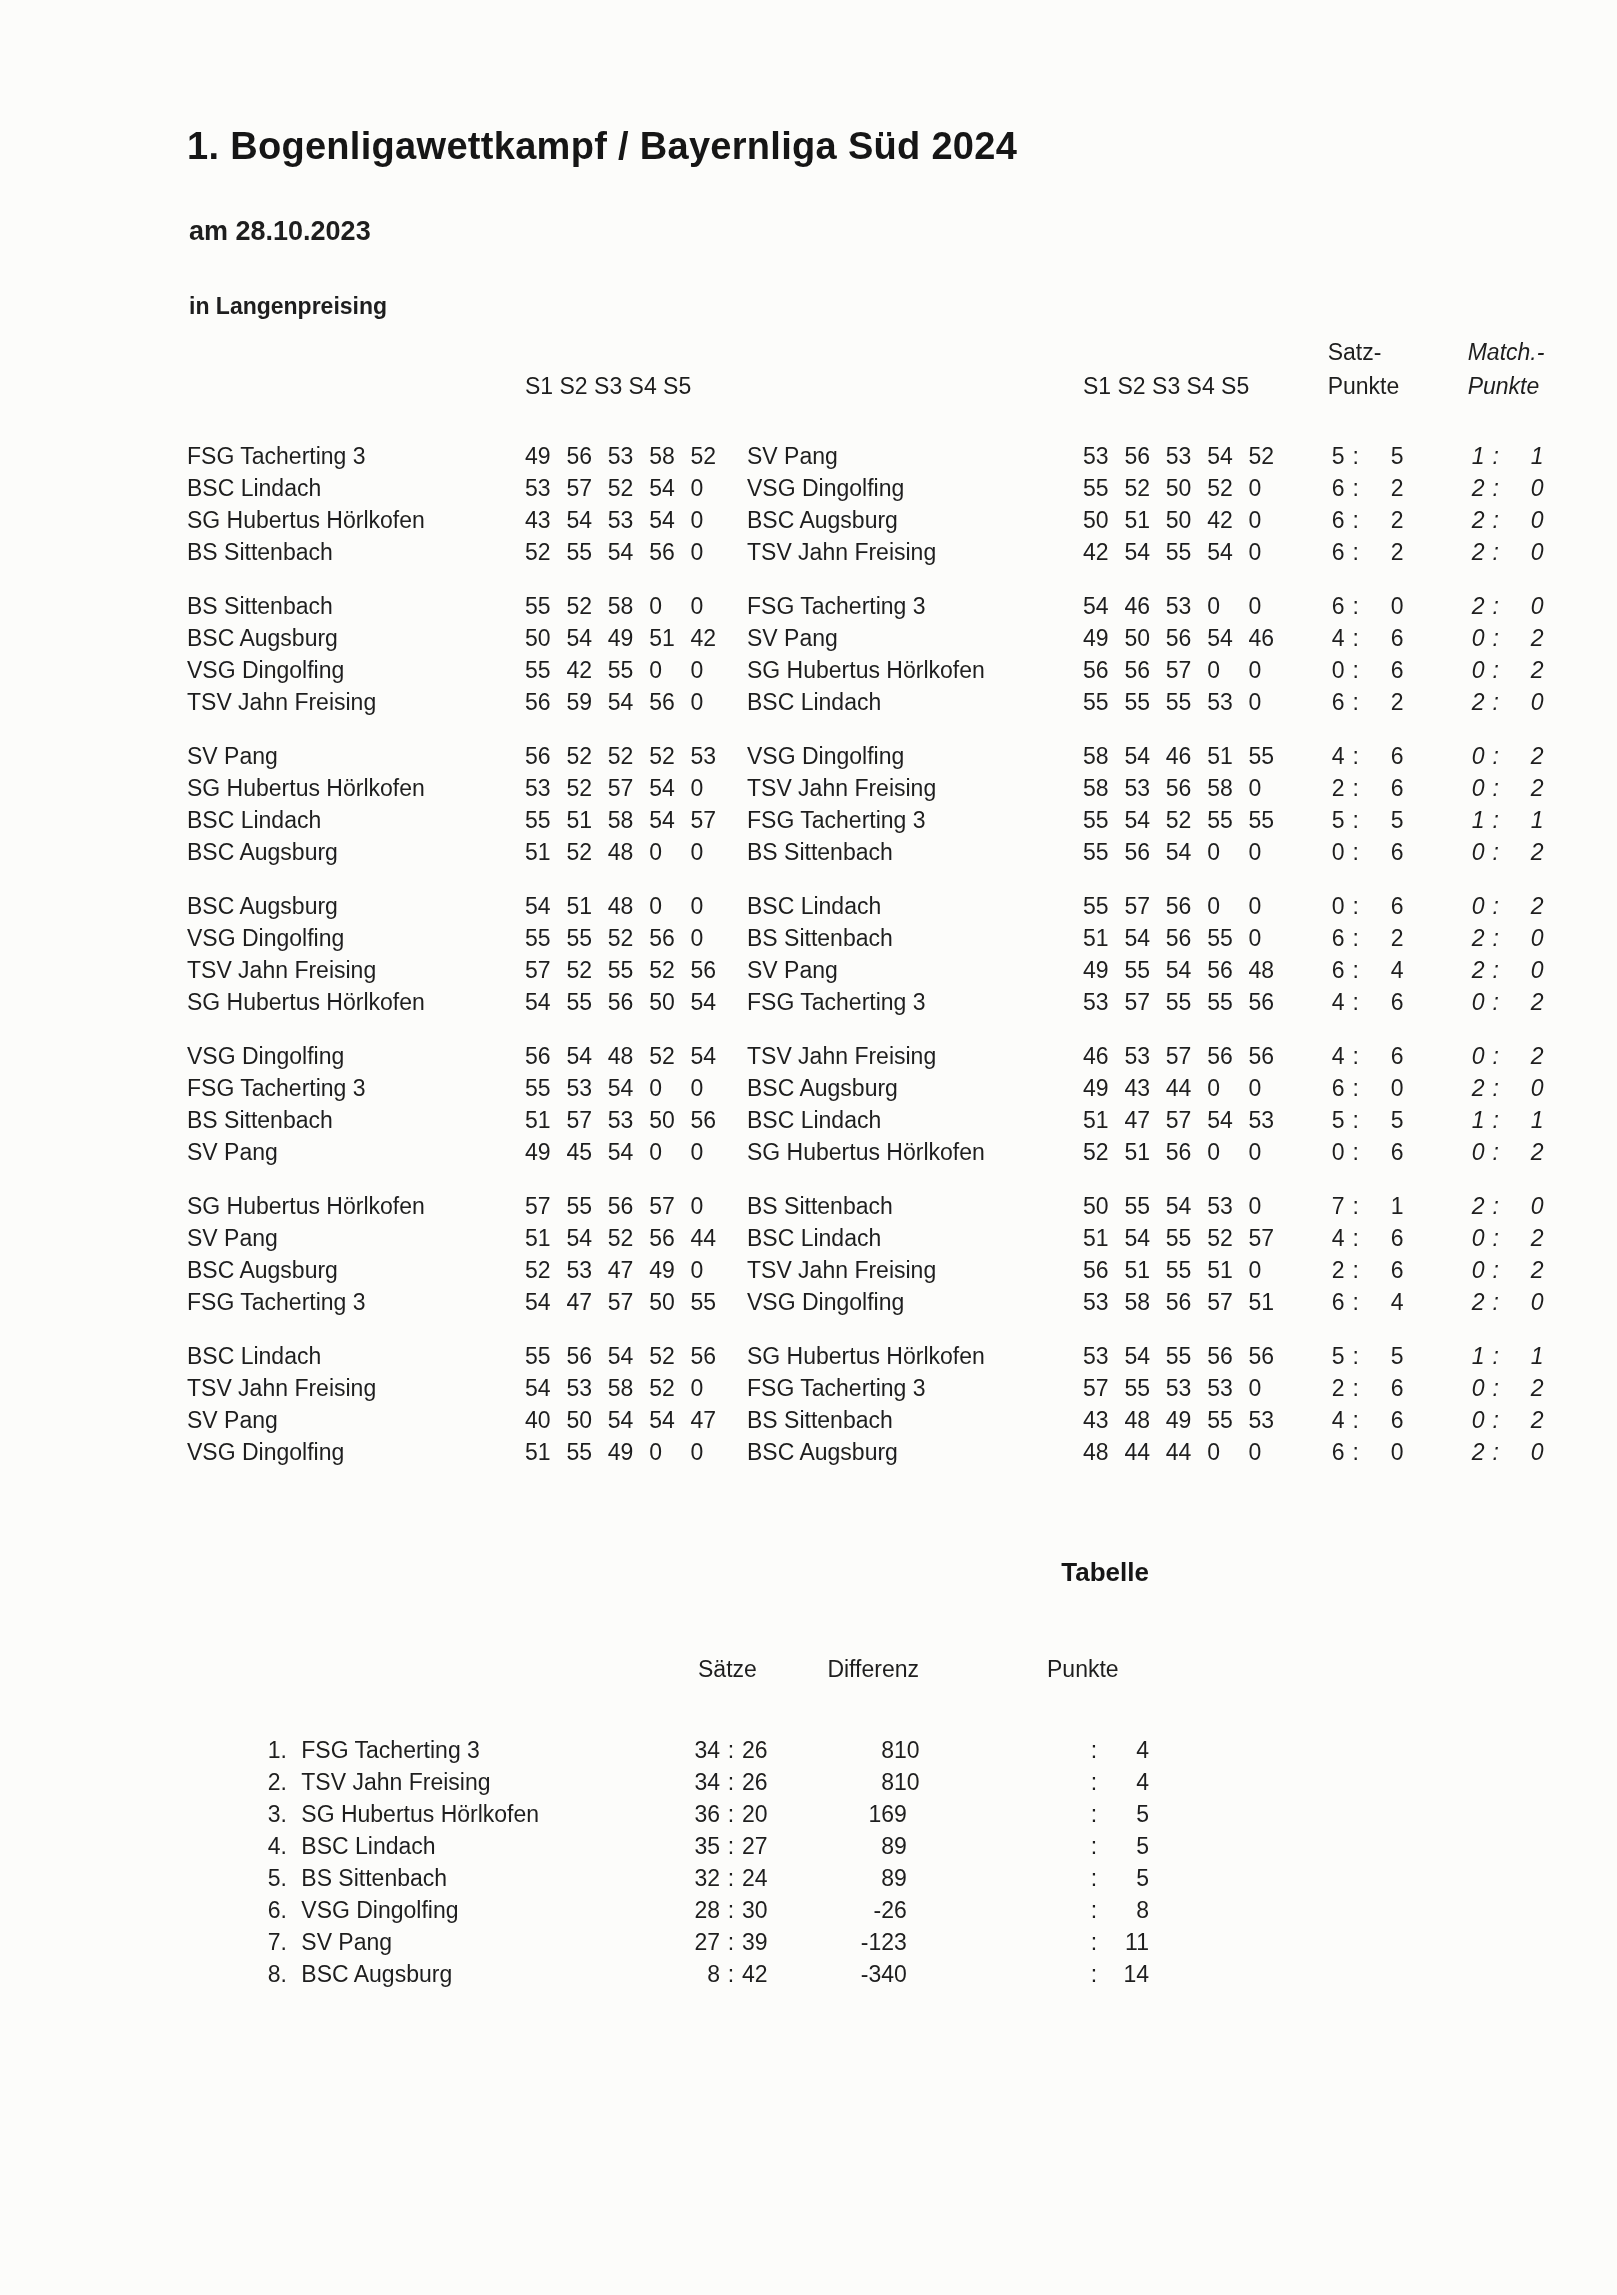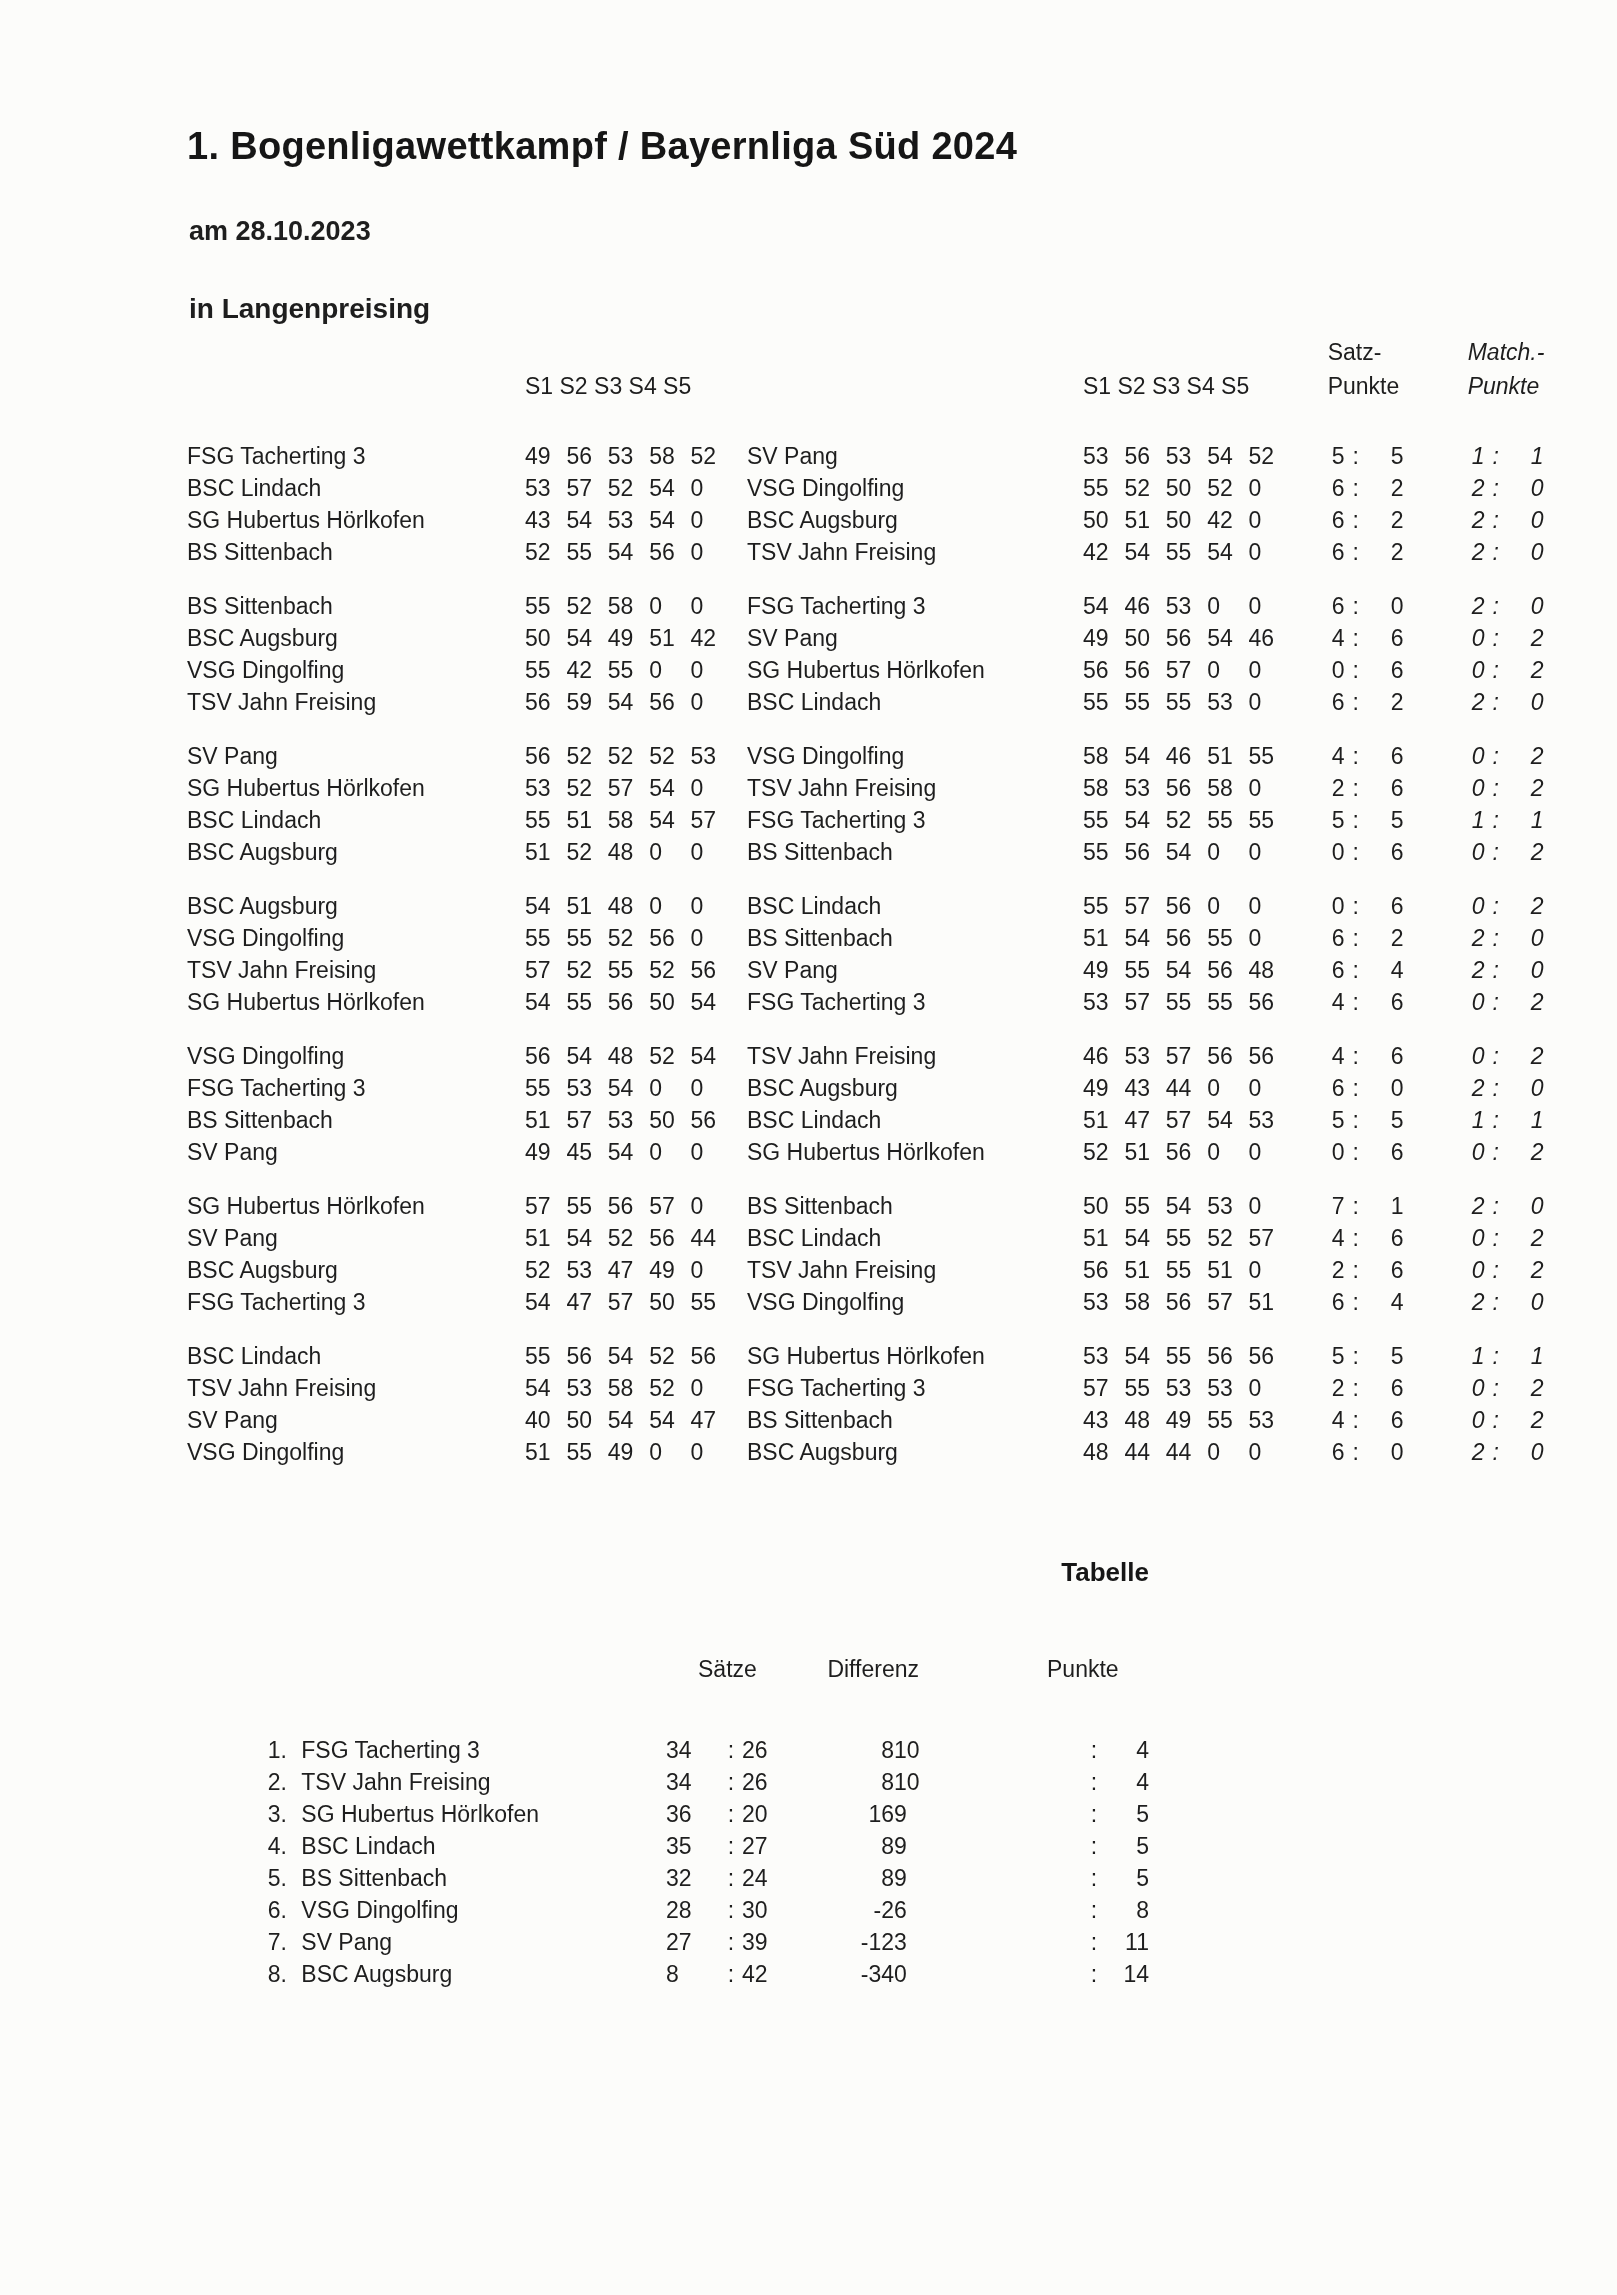--- a/index.html
+++ b/index.html
@@ -14,21 +14,21 @@
   .page-title {
     position:absolute; left:187px; top:125px;
     font-size:38px; font-weight:bold; letter-spacing:0.3px; color:#161616;
   }
   .date-line {
     position:absolute; left:189px; top:216px;
     font-size:27px; font-weight:bold;text-align:center;
   }
   .loc-line {
     position:absolute; left:189px; top:293px;
-    font-size:28px; font-weight:bold;
+    font-size:23px; font-weight:bold;
   }
 
   
   .results { position:absolute; left:187px; top:335px; width:1382px; font-size:23px; }
   .hdr-row { display:flex; height:34px; line-height:34px; }
   .row { display:flex; height:32px; line-height:32px; }
   .c-team1   { width:338px; white-space:nowrap; overflow:hidden; }
   .c-scores1 { width:222px; white-space:nowrap; }
   .c-team2   { width:336px; white-space:nowrap; overflow:hidden; }
   .c-scores2 { width:214px; white-space:nowrap; }
@@ -47,21 +47,21 @@
   .standings { position:absolute; left:262px; top:1557px; font-size:23px; }
   .standings-title { font-size:26px; font-weight:bold; color:#161616;text-align:right; }
   .standings-header { display:flex; height:32px; line-height:32px; margin-top:65px; }
   .s-h-spacer { width:404px; }
   .s-h-saetze { width:118px; padding-left:32px; }
   .s-h-diff   { width:135px; text-align:right; }
   .s-h-punkte { padding-left:128px; }
   .standings-rows { margin-top:49px; }
   .s-rank  { width:25px;  text-align:right; }
   .s-team  { width:379px; padding-left:14.3px; white-space:nowrap; }
-  .s-n1    { width:54px;  }
+  .s-n1    { width:54px;  text-align:right; }
   .s-colon { width:22px;  text-align:center; }
   .s-n2    { width:42px;  text-align:left; }
   .s-diff  { width:110px; text-align:right; }
   .s-p1    { width:185px; text-align:left; }
   .s-pcolon{ width:30px;  text-align:center; }
   .s-p2    { width:40px;  text-align:right; }
 
   
   .scan-bar {
     position:absolute; left:0; right:0; bottom:0; height:20px;

